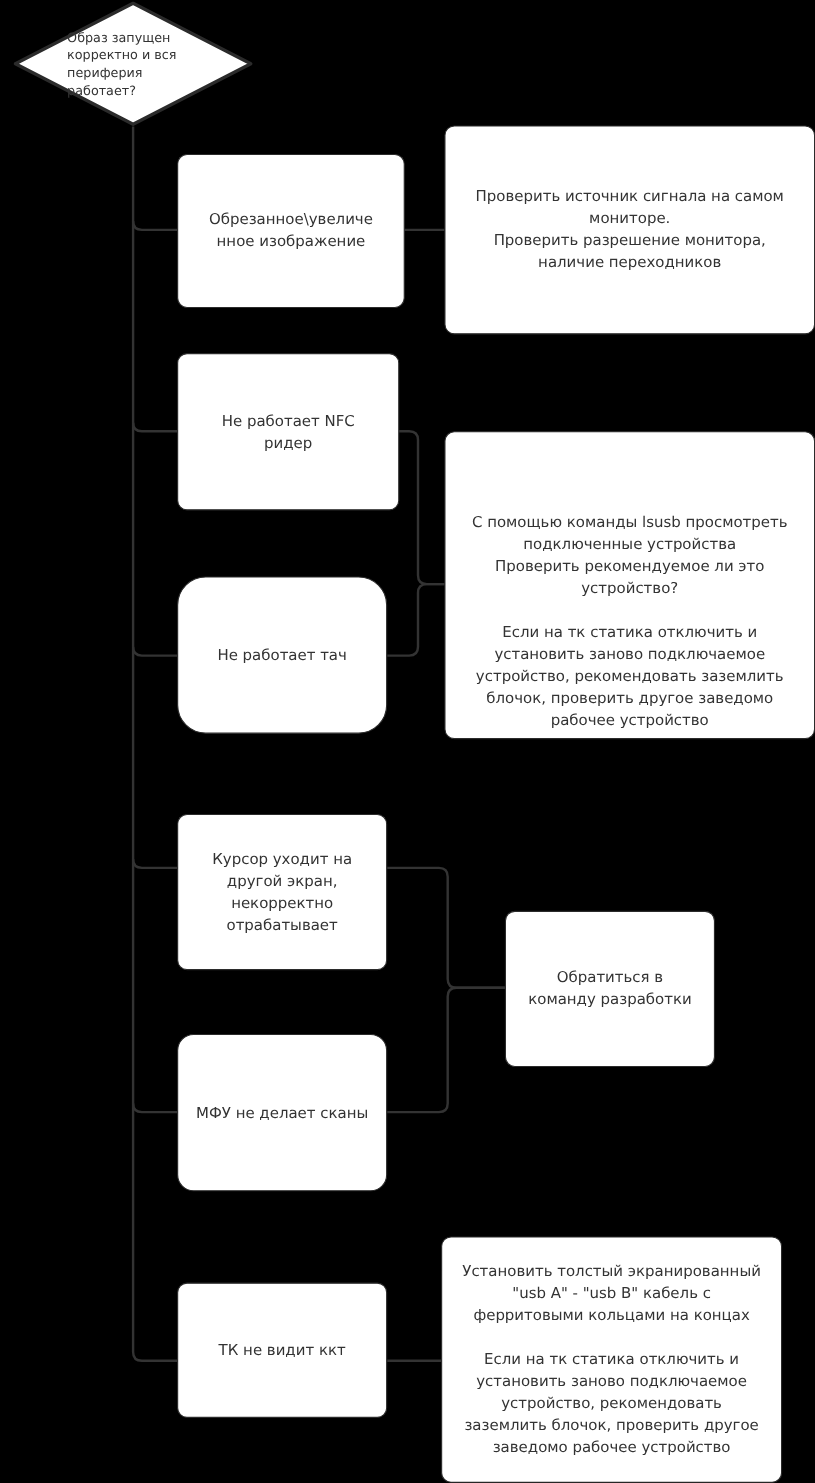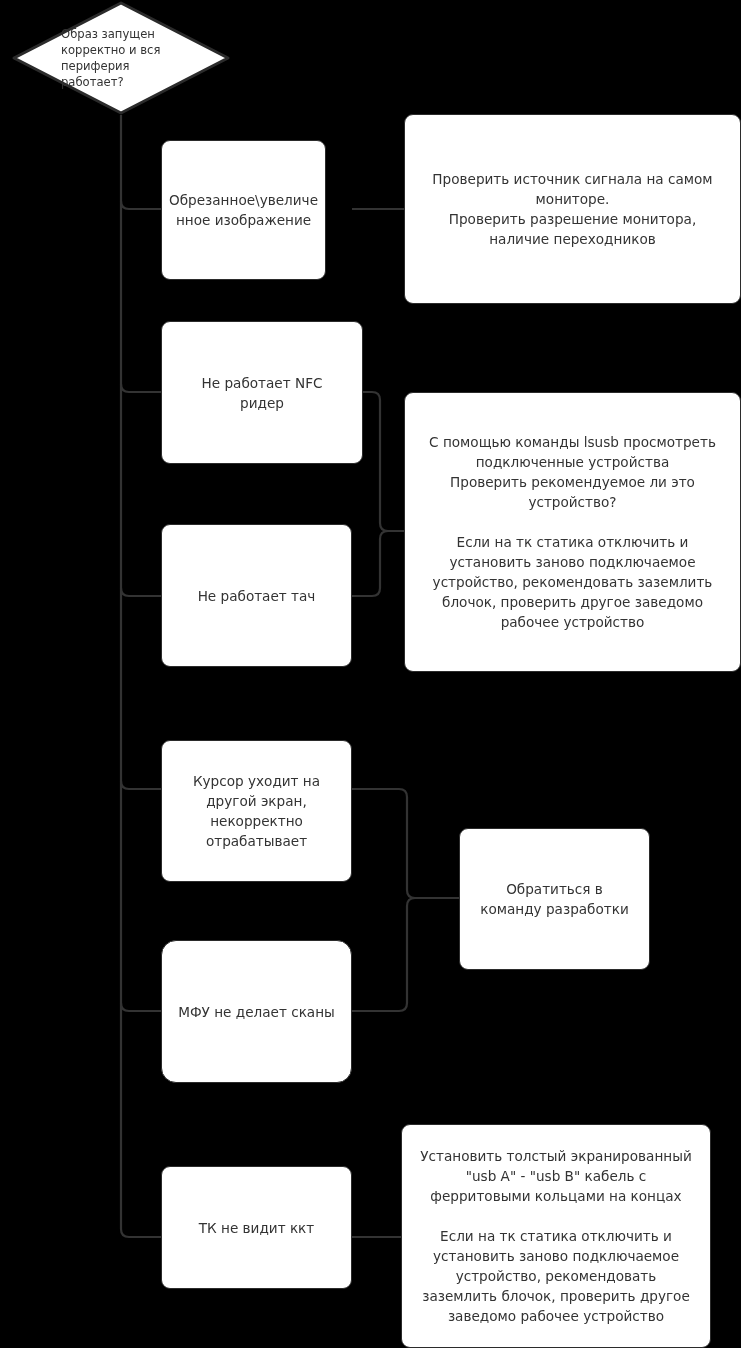--- a/index.html
+++ b/index.html
@@ -100,31 +100,31 @@
   <div class="diamond-wrap" style="left:11px; top:0px; width:220px; height:116px;">
     <svg class="diamond-shape" viewBox="0 0 220 116" preserveAspectRatio="none">
       <path d="M110 3 L217 58 L110 113 L3 58 Z" fill="#ffffff" stroke="#2b2b2b" stroke-width="3" stroke-linejoin="round"></path>
     </svg>
     <div class="diamond-label">Образ запущен
 корректно и вся
 периферия
 работает?</div>
   </div>
 
-  <div class="node" style="left:161px; top:140px; width:165px; height:140px;">
+  <div class="node" style="left:161px; top:140px; width:207px; height:140px;">
     <span>Обрезанное\увеличе
 нное изображение</span>
   </div>
 
   <div class="node" style="left:161px; top:321px; width:202px; height:143px;">
     <span>Не работает NFC
 ридер</span>
   </div>
 
-  <div class="node" style="left:161px; top:524px; width:191px; height:143px;">
+  <div class="node" style="left:161px; top:524px; width:191px; height:143px;border-radius:26px;">
     <span>Не работает тач</span>
   </div>
 
   <div class="node" style="left:161px; top:740px; width:191px; height:142px;">
     <span>Курсор уходит на
 другой экран,
 некорректно
 отрабатывает</span>
   </div>
 
@@ -136,21 +136,21 @@
     <span>ТК не видит ккт</span>
   </div>
 
   <div class="node" style="left:404px; top:114px; width:337px; height:190px;">
     <span>Проверить источник сигнала на самом
 мониторе.
 Проверить разрешение монитора,
 наличие переходников</span>
   </div>
 
-  <div class="node" style="left:404px; top:392px; width:337px; height:280px;">
+  <div class="node" style="left:404px; top:392px; width:337px; height:280px;align-items:flex-end;">
     <span>С помощью команды lsusb просмотреть
 подключенные устройства
 Проверить рекомендуемое ли это
 устройство?
 
 Если на тк статика отключить и
 установить заново подключаемое
 устройство, рекомендовать заземлить
 блочок, проверить другое заведомо
 рабочее устройство</span>

